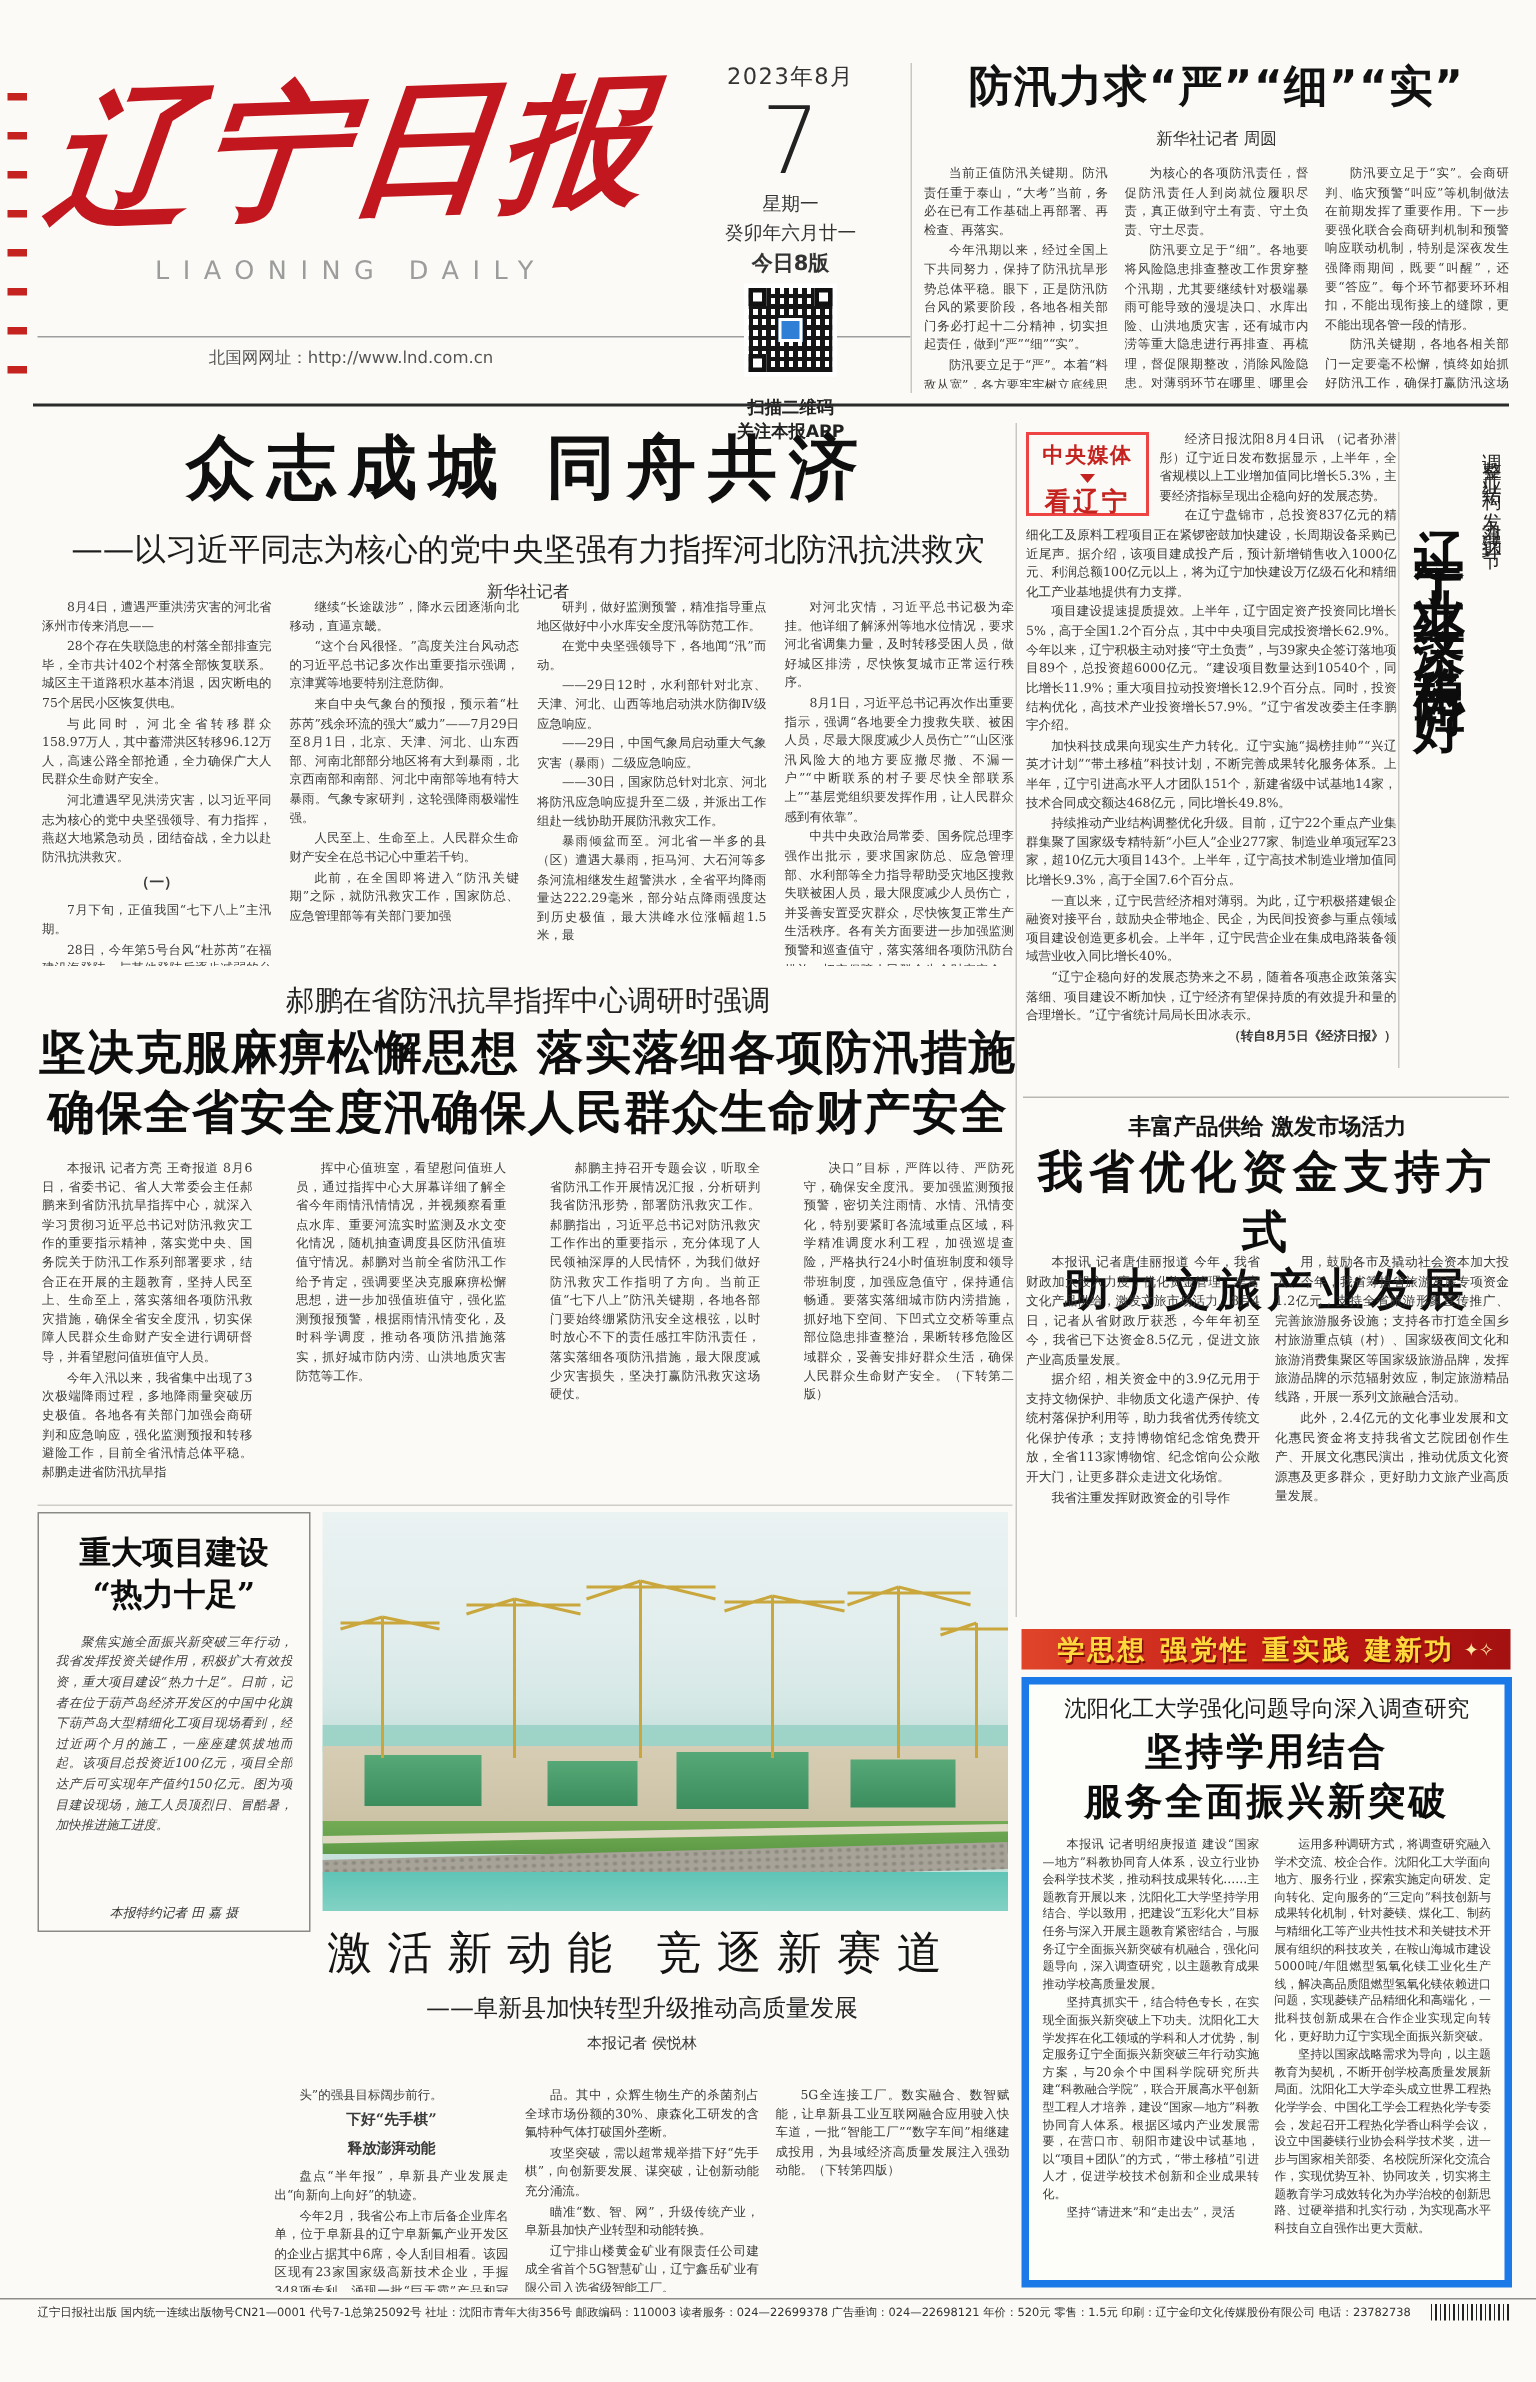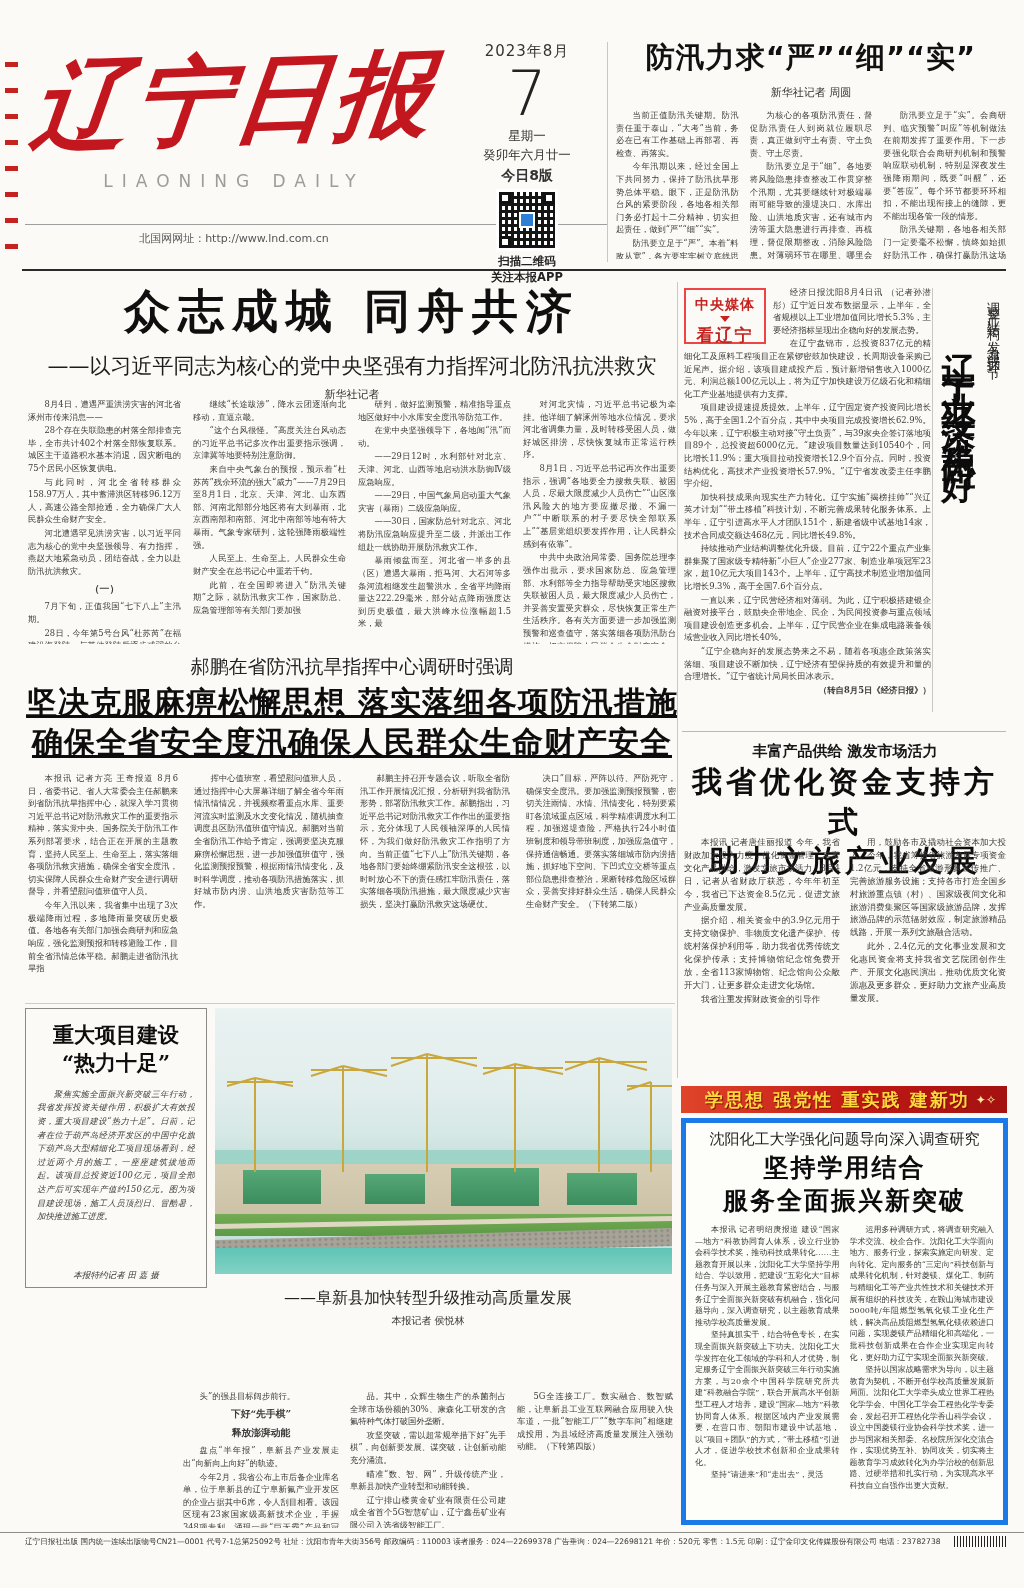--- a/index.html
+++ b/index.html
@@ -28,21 +28,21 @@
   .d-week{font-size:12.5px;margin-top:2px;}
   .d-lunar{font-size:12.5px;margin-top:2px;}
   .d-pages{font-size:14px;font-weight:bold;margin-top:3px;}
   .qr{position:relative;width:56px;height:56px;margin:7px auto 0;background-color:#fff;
       background-image:repeating-linear-gradient(0deg,#151515 0 3px,transparent 3px 7px),
                        repeating-linear-gradient(90deg,#151515 0 3px,transparent 3px 6px);
       outline:3px solid #fff;}
   .qr .finder{position:absolute;width:12px;height:12px;border:3px solid #111;background:#fff;}
   .qr .f1{left:0;top:0;} .qr .f2{right:0;top:0;} .qr .f3{left:0;bottom:0;}
   .qr .center{position:absolute;left:20px;top:20px;width:16px;height:16px;background:#2f7fd6;border:2px solid #fff;}
-  .d-cap{font-size:11.5px;margin-top:5px;line-height:1.4;font-weight:bold;color:#222;}
+  .d-cap{font-size:11.5px;margin-top:15px;line-height:1.4;font-weight:bold;color:#222;}
 
   .vrule{position:absolute;width:1px;background:#c9c7c2;}
 
   
   .cols{display:flex;}
   .col{flex:1;font-size:8.3px;line-height:1.52;text-align:justify;overflow:hidden;color:#3a3a3a;}
   .col p{margin:0 0 1px;text-indent:2em;}
   .col p.subhead{text-indent:0;text-align:center;font-weight:bold;font-size:1.18em;margin:4px 0;}
 
   
@@ -59,22 +59,22 @@
   .lead-title{font-family:"DejaVu Sans",sans-serif;font-weight:bold;font-size:46px;
       letter-spacing:8px;color:#0f0f0f;}
   .lead-sub{font-family:"DejaVu Sans",sans-serif;font-size:21px;margin-top:9px;color:#1c1c1c;}
   .lead-byline{font-size:11px;margin-top:7px;color:#333;}
   .lead-body{position:absolute;left:28px;top:398px;width:648px;height:246px;gap:12px;}
 
   
   .hp-kicker{position:absolute;left:28px;top:654px;width:648px;text-align:center;
       font-family:"DejaVu Sans",sans-serif;font-size:19px;color:#222;}
   .hp-title{position:absolute;left:22px;top:682px;width:660px;text-align:center;
-      font-weight:800;font-size:31px;line-height:1.3;letter-spacing:1px;color:#0d0d0d;text-decoration:underline;}
-  .hp-body{position:absolute;left:28px;top:772px;width:648px;height:228px;gap:16px;}
+      font-weight:800;font-size:31px;line-height:1.3;letter-spacing:1px;color:#0d0d0d;}
+  .hp-body{position:absolute;left:28px;top:772px;width:648px;height:228px;gap:29px;}
   .hp-rule{position:absolute;left:25px;top:1003px;width:650px;height:1px;background:#cfcdc8;}
 
   
   .r-body{position:absolute;left:684px;top:286px;width:247px;height:428px;font-size:8.4px;
       line-height:1.5;text-align:justify;color:#3a3a3a;overflow:hidden;}
   .r-body p{margin:0 0 1px;text-indent:2em;}
   .r-body p.sigline{text-indent:0;text-align:right;font-weight:bold;}
   .badge{float:left;width:82px;height:56px;border:2px solid #ef4444;margin:2px 7px 4px 0;
       text-align:center;font-family:"DejaVu Sans",sans-serif;padding-top:4px;}
   .badge-l1{color:#c5231f;font-size:14px;font-weight:bold;letter-spacing:1px;}
@@ -367,20 +367,21 @@
         <path d="M128 130 V24 M96 28 H172 M128 24 L96 34 M128 24 L172 34"></path>
         <path d="M212 130 V12 M176 16 H262 M212 12 L176 24 M212 12 L262 24"></path>
         <path d="M300 130 V22 M268 26 H348 M300 22 L268 32 M300 22 L348 32"></path>
         <path d="M384 130 V16 M350 20 H432 M384 16 L350 28 M384 16 L432 28"></path>
         <path d="M436 130 V40 M412 44 H457 M436 40 L412 48"></path>
       </g>
     </svg>
   </div>
 
   <div class="fx-head" data-name="fuxin-article-header">
+    <div class="fx-title" data-name="fuxin-title">激活新动能 竞逐新赛道</div>
     <div class="fx-sub" data-name="fuxin-subtitle">——阜新县加快转型升级推动高质量发展</div>
     <div class="fx-byline" data-name="fuxin-byline">本报记者 侯悦林</div>
   </div>
   <div class="fx-cols cols" data-name="fuxin-article-body">
     <div class="col" data-name="article-column">
         <p>头”的强县目标阔步前行。</p>
         <p class="subhead">下好“先手棋”</p>
         <p class="subhead">释放澎湃动能</p>
         <p>盘点“半年报”，阜新县产业发展走出“向新向上向好”的轨迹。</p>
         <p>今年2月，我省公布上市后备企业库名单，位于阜新县的辽宁阜新氟产业开发区的企业占据其中6席，令人刮目相看。该园区现有23家国家级高新技术企业，手握348项专利，涌现一批“巨无霸”产品和冠军单</p>

